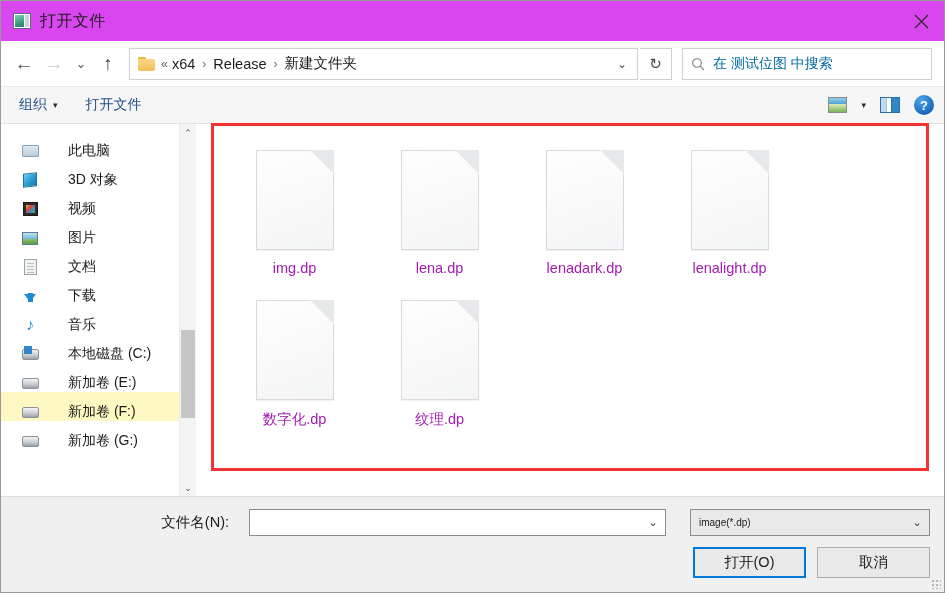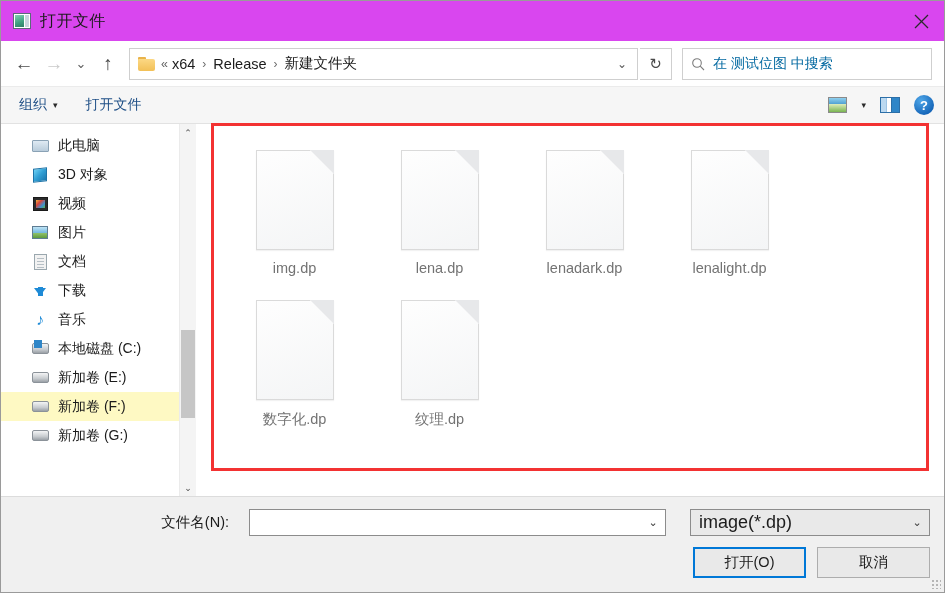--- a/index.html
+++ b/index.html
@@ -232,25 +232,26 @@
     width: 178px;
     flex: 0 0 178px;
     background: #ffffff;
     padding-top: 7px;
     overflow: hidden;
     position: relative;
   }
   .side-item {
     height: 29px;
     display: flex;
-    align-items: center;
-    padding-left: 30px;
+    align-items: flex-end;
+    padding-left: 20px;
     font-size: 14px;
     color: #1b1b1b;
     white-space: nowrap;
+    gap: 20px;
   }
   .side-item.selected { background: #fef9c3; }
   .side-ico {
     width: 18px; height: 18px;
     margin-right: 9px;
     flex: 0 0 18px;
     position: relative;
     display: flex; align-items: center; justify-content: center;
   }
   
@@ -399,21 +400,21 @@
     content:"";
     position:absolute;
     right:-1px; top:-1px;
     width:0; height:0;
     border-left: 24px solid transparent;
     border-top: 24px solid #e7e8ea;
   }
   .file-label {
     margin-top: 10px;
     font-size: 14.5px;
-    color: #737373;
+    color: #a21caf;
     text-align: right;
     white-space: nowrap;
   }
 
   
   .annot {
     position: absolute;
     left: 210px;
     top: 122px;
     width: 718px;
@@ -475,21 +476,21 @@
     width: 240px;
     height: 27px;
     margin-left: 14px;
     background: #e9e9e9;
     border: 1px solid #8c8c8c;
     display: flex;
     align-items: center;
     padding: 0 1px 0 8px;
     flex: 0 0 240px;
   }
-  .type-select .val { flex:1 1 auto; font-size: 18px; color:#1b1b1b; }
+  .type-select .val { flex:1 1 auto; font-size: 10px; color:#1b1b1b; }
   .btn-row {
     display: flex;
     justify-content: flex-end;
     padding: 11px 14px 0 0;
     gap: 11px;
   }
   .btn {
     width: 113px;
     height: 31px;
     font-size: 14.5px;

